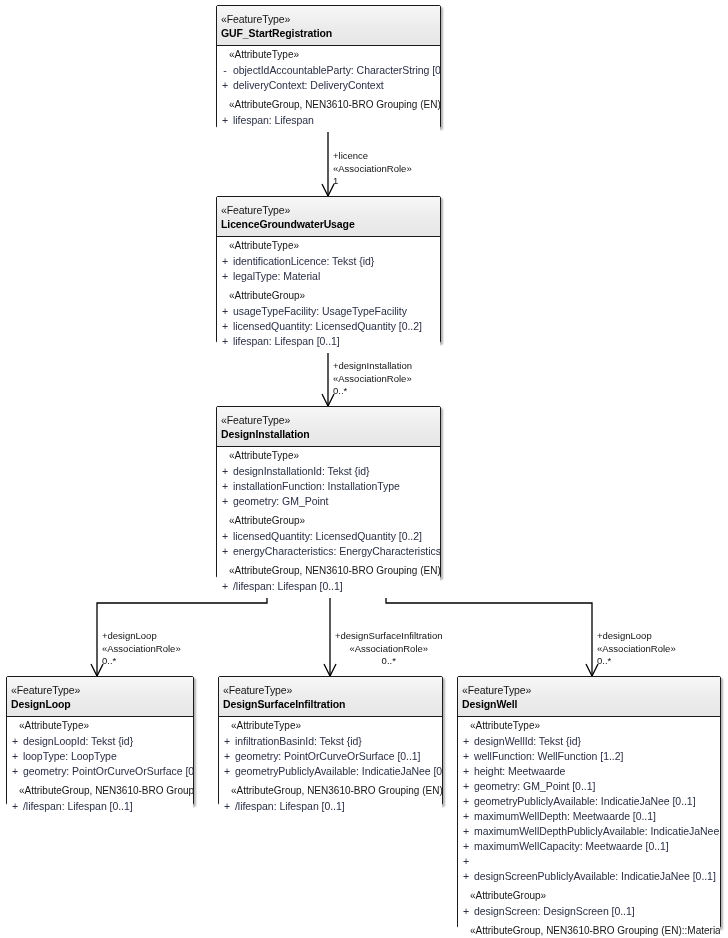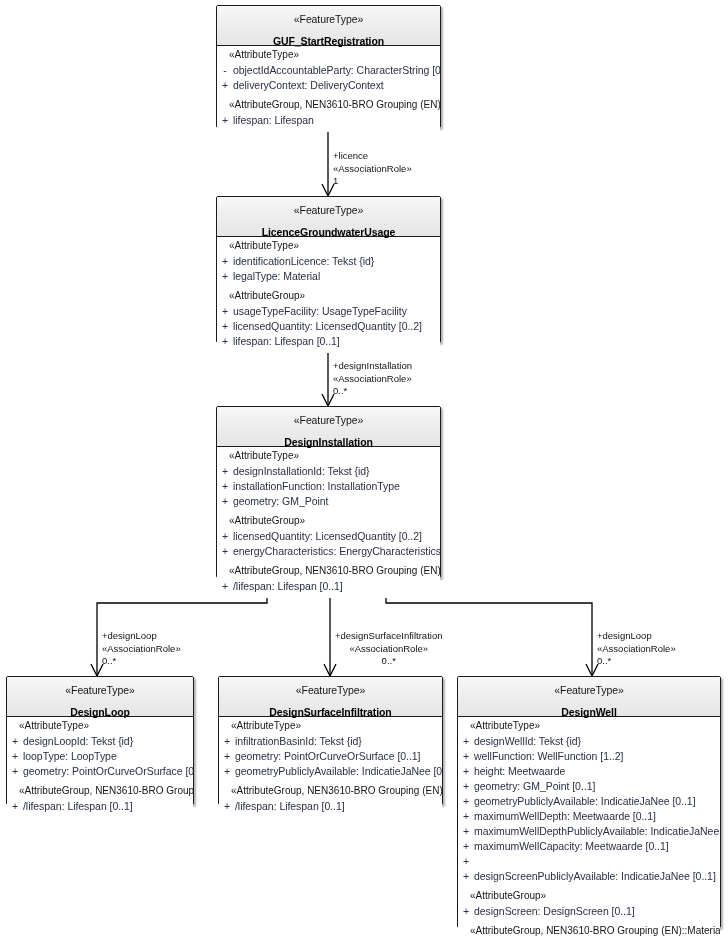--- a/index.html
+++ b/index.html
@@ -29,40 +29,38 @@
     box-sizing: border-box;
     border: 1.4px solid #1a1a1a;
     background: #ffffff;
     box-shadow: 2px 2px 2px rgba(0,0,0,0.30);
     border-radius: 2px;
   }
   .uml-header {
     box-sizing: border-box;
     background: linear-gradient(to bottom, #f7f7f7 0%, #ececec 55%, #e6e6e6 100%);
     border-bottom: 1.4px solid #1a1a1a;
-    text-align: center;
     padding: 6px 4px 6px 4px;
   }
   .stereo {
     display: block;
     font-size: 10.5px;
     color: #141414;
     letter-spacing: -0.1px;
     line-height: 14px;
     white-space: nowrap;
   }
   .cls-name {
     display: block;
     font-size: 10.5px;
     font-weight: bold;
     color: #000000;
     line-height: 15px;
     letter-spacing: -0.1px;
     white-space: nowrap;
-    margin-top: 8px;
   }
   .uml-body {
     padding: 0 0 4px 0;
     background: #ffffff;
   }
   .grp-title {
     font-size: 10px;
     color: #161616;
     padding: 2px 4px 1px 12px;
     line-height: 14px;

